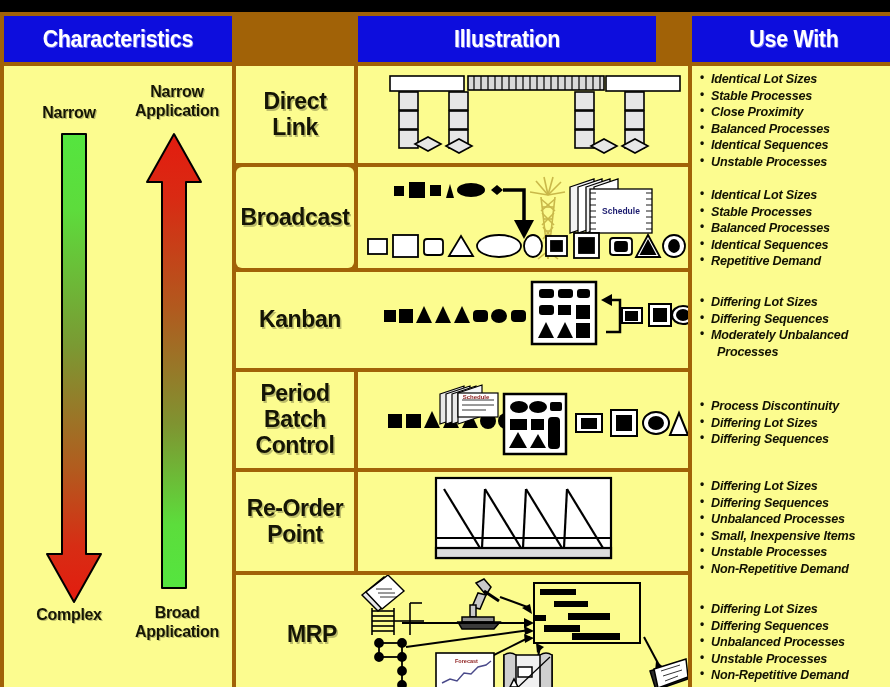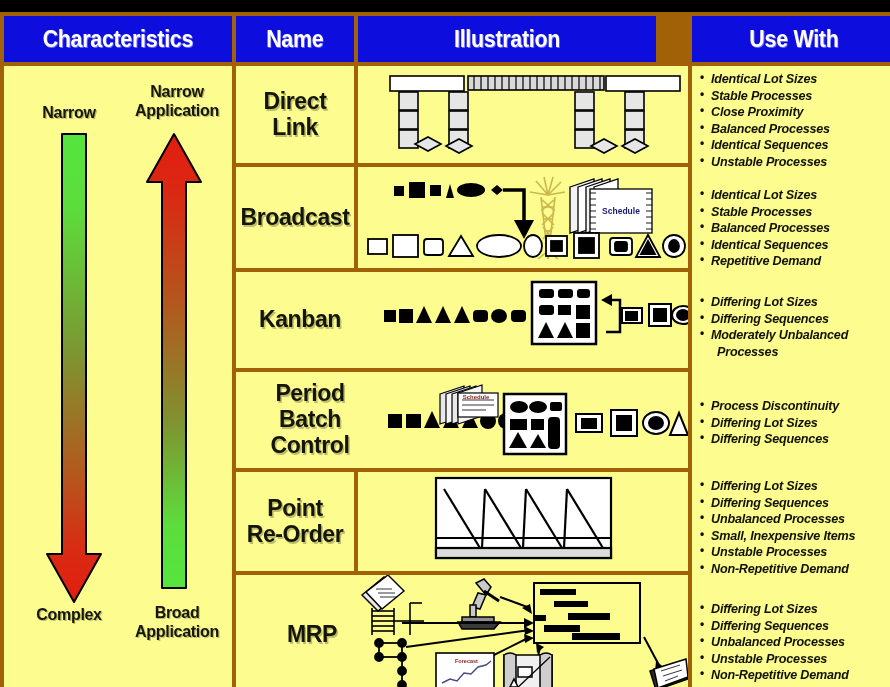--- a/index.html
+++ b/index.html
@@ -25,23 +25,20 @@
   svg{display:block;}
 </style>
 </head>
 <body>
 
 <div class="frame">
 <div class="tbl">
 
   <div class="hdr" style="left:0;width:228px;">
     <span>Characteristics</span>
-  </div>
-  <div class="hdr" style="left:232px;width:118px;">
-    <span>Name</span>
   </div>
   <div class="hdr" style="left:354px;width:298px;">
     <span>Illustration</span>
   </div>
   <div class="hdr" style="left:688px;width:204px;">
     <span>Use With</span>
   </div>
 
   <div class="cell" style="left:0;top:50px;width:228px;height:629px;">
 
@@ -140,21 +137,21 @@
       <li>Identical Lot Sizes</li>
       <li>Stable Processes</li>
       <li>Close Proximity</li>
       <li>Balanced Processes</li>
       <li>Identical Sequences</li>
       <li>Unstable Processes</li>
       <li>Repetitive Demand</li>
     </ul>
   </div>
 
-  <div class="cell nm" style="left:232px;top:151px;width:118px;height:101px;">
+  <div class="cell nm" style="left:232px;top:151px;width:118px;height:101px;border-radius:6px;">
     <div>Broadcast</div>
   </div>
   <div class="cell" style="left:354px;top:151px;width:330px;height:101px;">
     <svg width="330" height="101" viewBox="0 0 330 101">
 
       <g fill="#000">
         <rect x="36" y="19" width="10" height="10"></rect>
         <rect x="51" y="15" width="16" height="16"></rect>
         <rect x="72" y="18" width="11" height="11"></rect>
         <polygon points="96,31 88,31 92,17"></polygon>
@@ -292,21 +289,21 @@
   </div>
   <div class="cell uw" style="left:688px;top:256px;width:194px;height:96px;padding-top:22px;">
     <ul>
       <li>Differing Lot Sizes</li>
       <li>Differing Sequences</li>
       <li>Moderately Unbalanced</li>
       <li class="cont">Processes</li>
     </ul>
   </div>
 
-  <div class="cell nm" style="left:232px;top:356px;width:118px;height:96px;padding-left:15px;">
+  <div class="cell nm" style="left:232px;top:356px;width:118px;height:96px;">
     <div>
       <div>Period</div>
       <div>Batch</div>
       <div>Control</div>
     </div>
   </div>
   <div class="cell" style="left:354px;top:356px;width:330px;height:96px;">
     <svg width="330" height="96" viewBox="0 0 330 96">
       <g fill="#000">
         <rect x="30" y="42" width="14" height="14"></rect>
@@ -359,22 +356,22 @@
   <div class="cell uw" style="left:688px;top:356px;width:194px;height:96px;padding-top:26px;">
     <ul>
       <li>Process Discontinuity</li>
       <li>Differing Lot Sizes</li>
       <li>Differing Sequences</li>
     </ul>
   </div>
 
   <div class="cell nm" style="left:232px;top:456px;width:118px;height:99px;">
     <div>
+      <div>Re-Order</div>
       <div>Point</div>
-      <div>Re-Order</div>
     </div>
   </div>
   <div class="cell" style="left:354px;top:456px;width:330px;height:99px;">
     <svg width="330" height="99" viewBox="0 0 330 99">
       <g stroke="#000" stroke-width="2.2">
         <rect x="78" y="6" width="175" height="80" fill="#fff"></rect>
         <line x1="78" y1="66" x2="253" y2="66"></line>
         <rect x="78" y="76" width="175" height="10" fill="#dcdcdc"></rect>
       </g>
       <g stroke="#000" stroke-width="2.2" fill="none">

